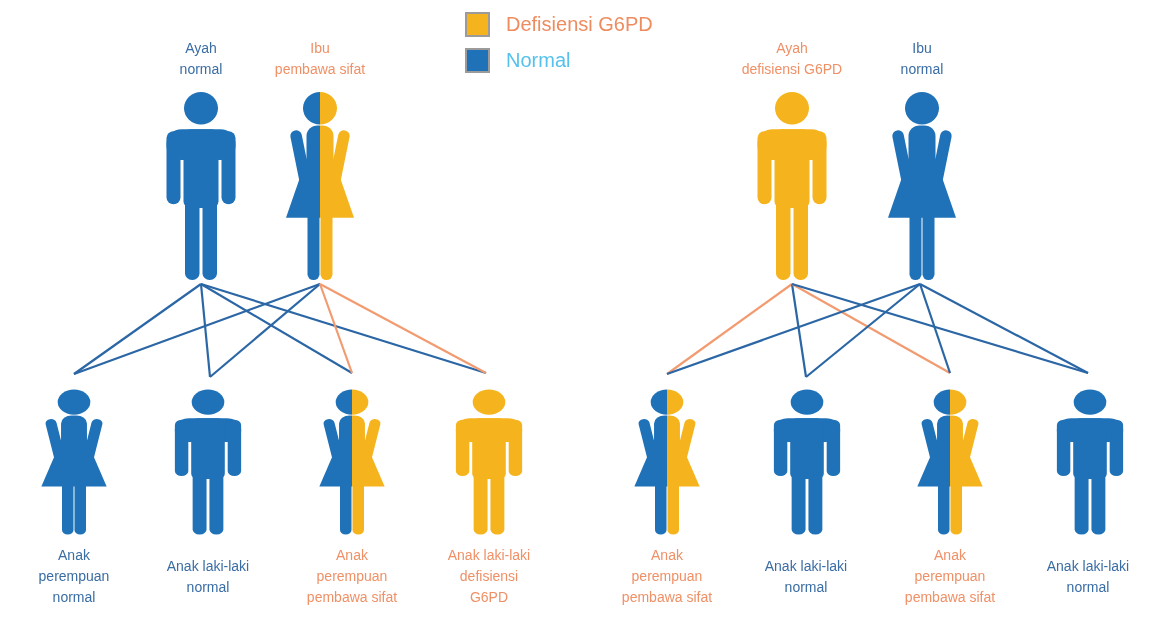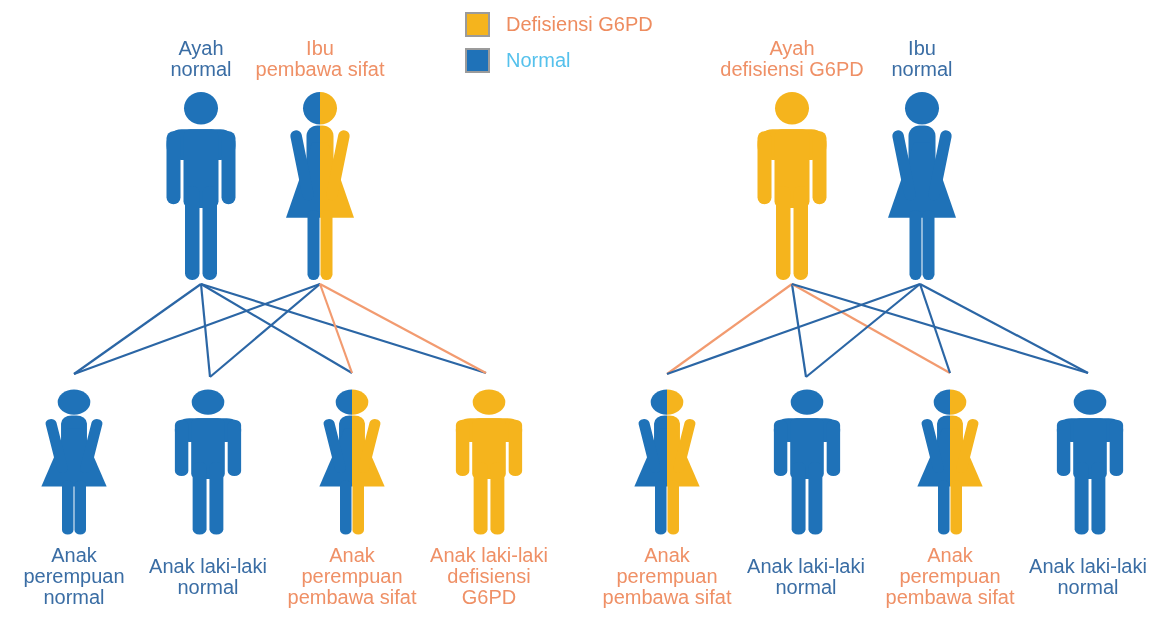--- a/index.html
+++ b/index.html
@@ -4,21 +4,21 @@
 <title>Diagram</title>
 <style>
   html,body{margin:0;padding:0;background:#fff;}
   #canvas{
     position:relative;width:1173px;height:636px;background:#ffffff;
     font-family:"Liberation Sans",sans-serif;overflow:hidden;
   }
   .person{position:absolute;display:block;}
   .lbl{
     position:absolute;width:180px;margin-left:-90px;
-    font-size:20px;line-height:21px;text-align:center;
+    font-size:14px;line-height:21px;text-align:center;
     white-space:pre-line;letter-spacing:0;
   }
   .lbl.blue{color:#3A6DA4;}
   .lbl.orange{color:#EF9066;}
   .legend{position:absolute;left:465px;top:12px;}
   .legend-row{display:flex;align-items:center;margin-bottom:11px;}
   .legend-swatch{width:21px;height:21px;border:2.5px solid #9B9B9B;margin-right:16px;flex:0 0 auto;}
   .legend-swatch.yellow{background:#F5B41D;}
   .legend-swatch.blue{background:#1F72B8;}
   .legend-label{font-size:20px;line-height:21px;}

